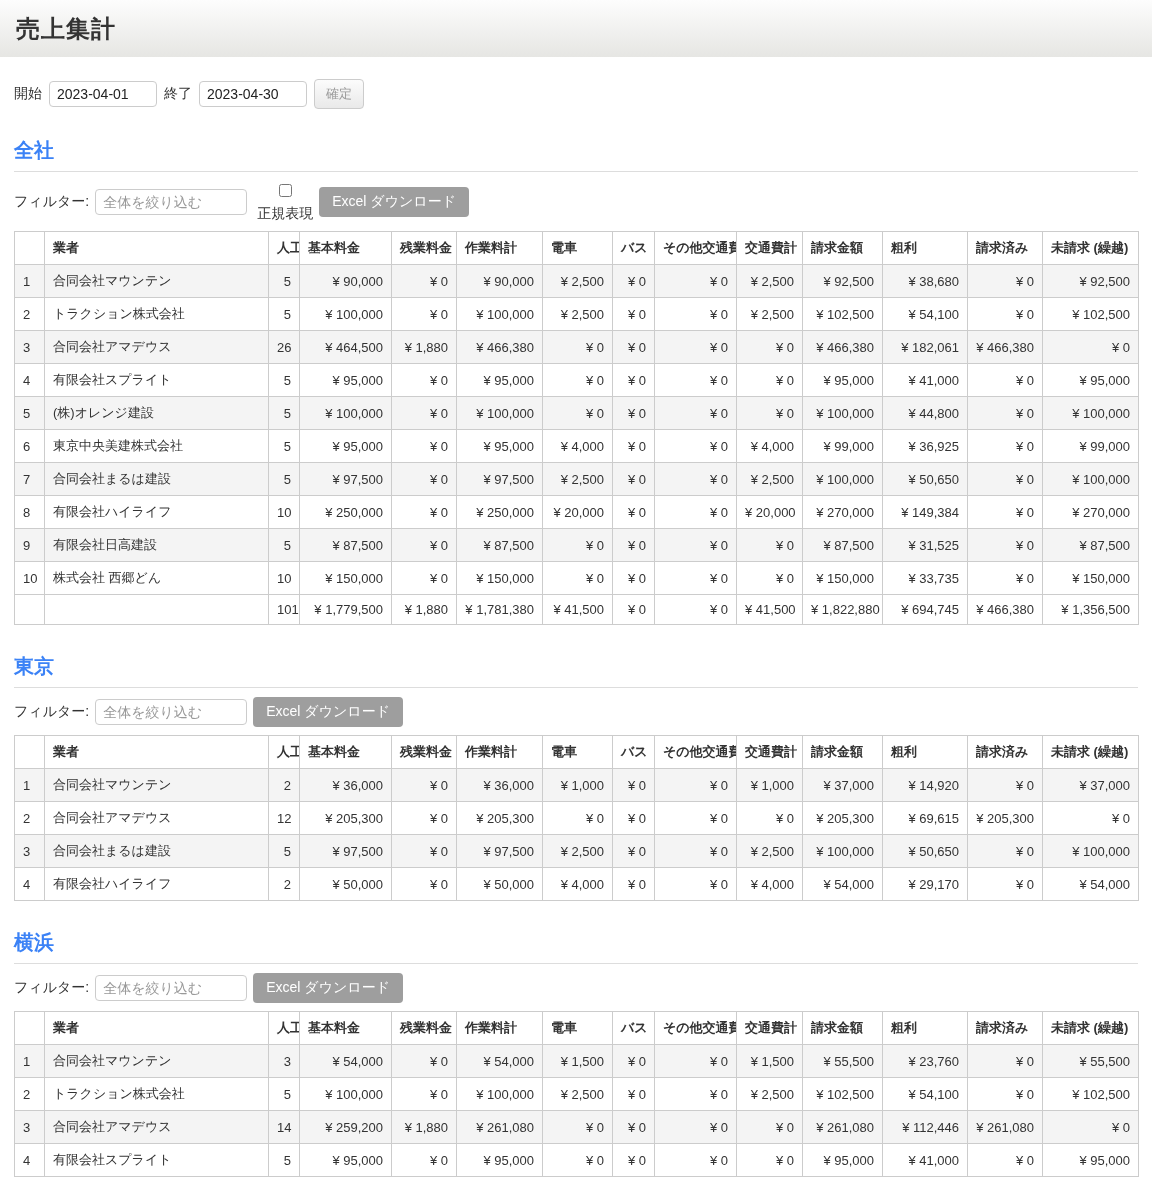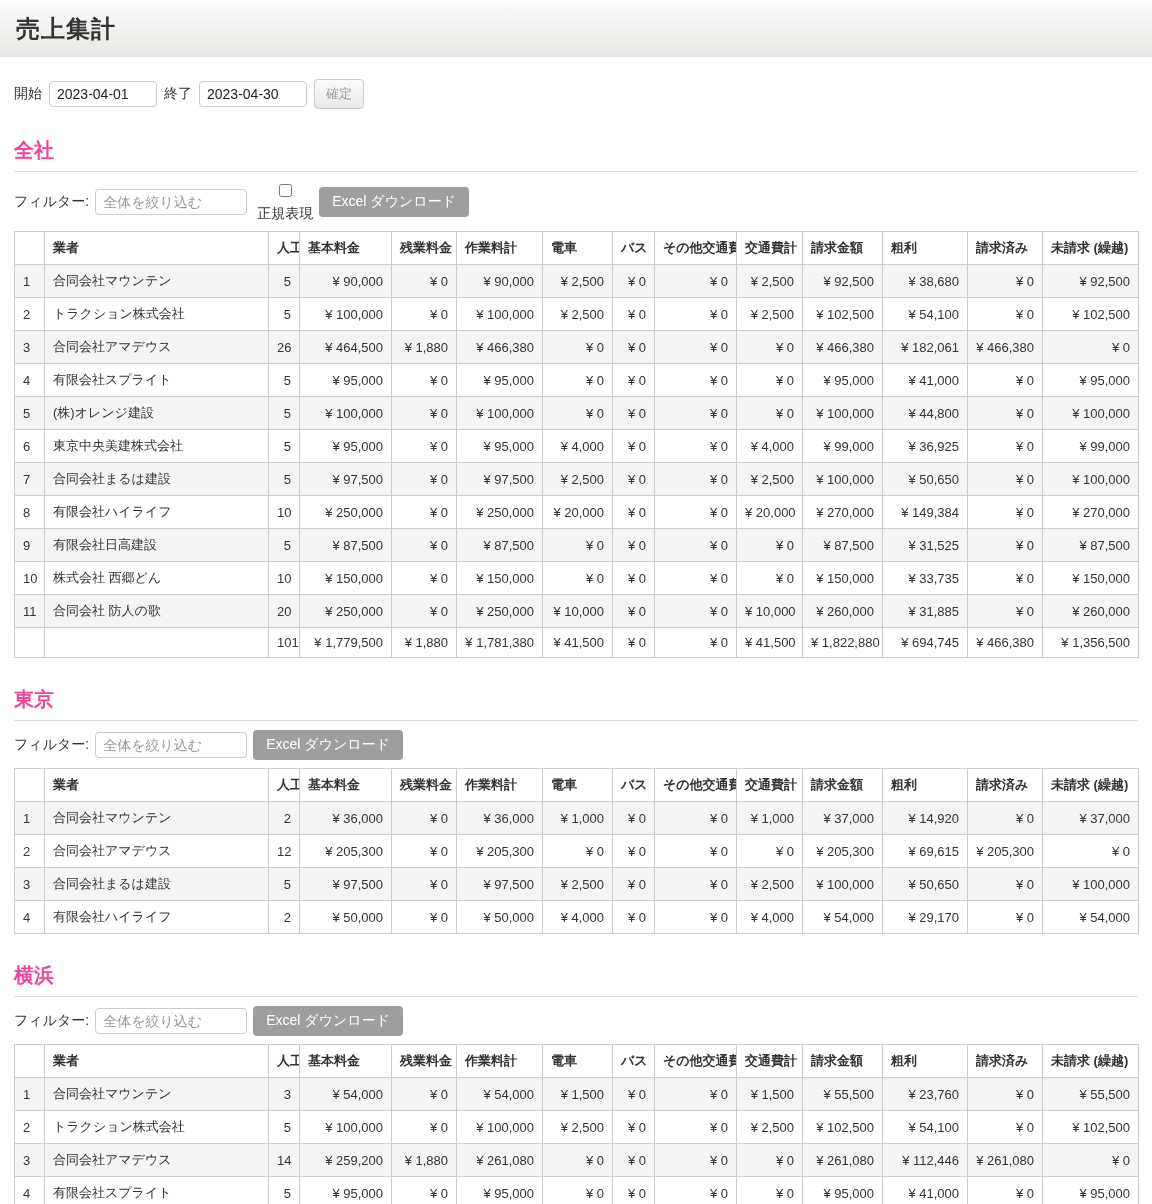--- a/index.html
+++ b/index.html
@@ -24,21 +24,21 @@
     border:1px solid #ccc;border-radius:4px;padding:4px 7px;font-size:14px;color:#222;
     font-family:inherit;outline:none;background:#fff;
   }
   .date-input{width:108px;}
   .confirm-btn{
     border:1px solid #ccc;border-radius:4px;
     background:linear-gradient(#fcfcfc,#e9e9e9);
     color:#999;font-size:13px;padding:5px 11px;cursor:pointer;font-family:Liberation Sans, sans-serif;
   }
   .section{margin-top:28px;}
-  .section h2{font-size:20px;margin:0 0 7px 0;font-weight:bold;color:#ec4899;}
+  .section h2{font-size:20px;margin:0 0 7px 0;font-weight:bold;color:#3b82f6;}
   .section .rule{border:none;border-top:1px solid #ddd;margin:0 0 9px 0;}
   .filter-row{display:flex;align-items:center;gap:6px;font-size:14px;margin-bottom:8px;}
   .filter-input{width:152px;font-size:13px;}
   .filter-input::placeholder{color:#999;}
   .regex-group{display:flex;align-items:center;gap:5px;margin-left:4px;flex-direction:column;}
   .excel-btn{
     background:var(--excel-button);color:#fff;border:none;border-radius:4px;
     font-size:14px;padding:6px 13px;cursor:pointer;font-family:inherit;margin-left:0;
   }
   table{border-collapse:collapse;table-layout:fixed;width:1124px;font-size:13px;}
@@ -268,36 +268,20 @@
               <td class="c-val">¥ 150,000</td>
               <td class="c-val">¥ 0</td>
               <td class="c-val">¥ 0</td>
               <td class="c-val">¥ 0</td>
               <td class="c-val">¥ 0</td>
               <td class="c-val">¥ 150,000</td>
               <td class="c-val">¥ 33,735</td>
               <td class="c-val">¥ 0</td>
               <td class="c-val">¥ 150,000</td>
             </tr>
-            <tr>
-              <td class="c-num">11</td>
-              <td class="c-vendor">合同会社 防人の歌</td>
-              <td class="c-val">20</td>
-              <td class="c-val">¥ 250,000</td>
-              <td class="c-val">¥ 0</td>
-              <td class="c-val">¥ 250,000</td>
-              <td class="c-val">¥ 10,000</td>
-              <td class="c-val">¥ 0</td>
-              <td class="c-val">¥ 0</td>
-              <td class="c-val">¥ 10,000</td>
-              <td class="c-val">¥ 260,000</td>
-              <td class="c-val">¥ 31,885</td>
-              <td class="c-val">¥ 0</td>
-              <td class="c-val">¥ 260,000</td>
-            </tr>
             <tr class="total">
               <td class="c-num"></td>
               <td class="c-vendor"></td>
               <td class="c-val">101</td>
               <td class="c-val">¥ 1,779,500</td>
               <td class="c-val">¥ 1,880</td>
               <td class="c-val">¥ 1,781,380</td>
               <td class="c-val">¥ 41,500</td>
               <td class="c-val">¥ 0</td>
               <td class="c-val">¥ 0</td>

